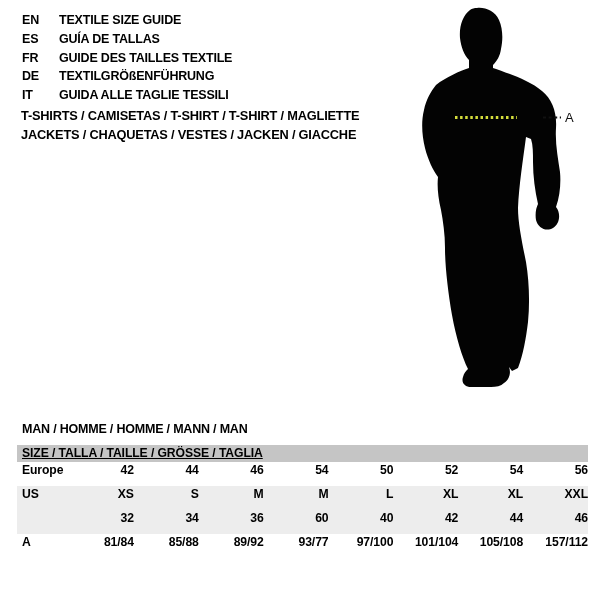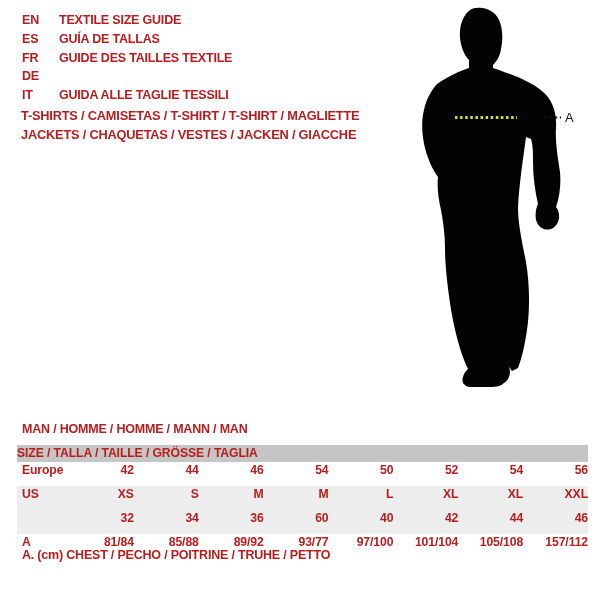--- a/index.html
+++ b/index.html
@@ -1,32 +1,32 @@
 <!DOCTYPE html>
 <html><head>
 <meta charset="utf-8">
 <style>
   html,body{margin:0;padding:0;background:#ffffff;}
   .canvas{
     position:relative;width:600px;height:600px;background:#ffffff;overflow:hidden;
-    font-family:"Liberation Sans",sans-serif;color:#b91c1c;
+    font-family:"Liberation Sans",sans-serif;color:#000000;
   }
   
   .lang-block{position:absolute;left:22px;top:11px;font-weight:bold;font-size:12.5px;letter-spacing:-0.2px;}
   .lang-row{display:flex;height:18.7px;align-items:center;}
   .lang-code{width:37px;flex:0 0 37px;}
   
   .garment-block{position:absolute;left:21px;top:106px;font-weight:bold;font-size:12.8px;letter-spacing:-0.2px;line-height:19px;}
   
   .figure-svg{position:absolute;left:405px;top:0;}
   
   .section-title{position:absolute;left:22px;top:422px;font-weight:bold;font-size:12.5px;letter-spacing:-0.2px;}
   
   .size-table{position:absolute;left:17px;top:445px;width:571px;font-size:12.2px;letter-spacing:-0.1px;}
-  .thead{background:#c5c5c5;height:17px;line-height:17px;font-weight:bold;font-size:12.2px;}
+  .thead{background:#c5c5c5;height:17px;line-height:17px;padding-left:5px;font-weight:bold;font-size:12.2px;text-decoration:underline;}
   .trow{display:grid;grid-template-columns:52px repeat(8,1fr);height:24px;line-height:17px;font-weight:bold;}
   .trow.shaded{background:#ededed;}
   .row-label{padding-left:5px;text-align:left;}
   .cell{text-align:right;}
   
   .footnote{position:absolute;left:22px;top:548px;font-weight:bold;font-size:12.5px;letter-spacing:-0.2px;}
 </style>
 </head>
 <body>
 
@@ -40,20 +40,21 @@
     <div class="lang-row">
       <span class="lang-code">ES</span>
       <span class="lang-label">GUÍA DE TALLAS</span>
     </div>
     <div class="lang-row">
       <span class="lang-code">FR</span>
       <span class="lang-label">GUIDE DES TAILLES TEXTILE</span>
     </div>
     <div class="lang-row">
       <span class="lang-code">DE</span>
+      <span class="lang-label">TEXTILGRÖßENFÜHRUNG</span>
     </div>
     <div class="lang-row">
       <span class="lang-code">IT</span>
       <span class="lang-label">GUIDA ALLE TAGLIE TESSILI</span>
     </div>
   </div>
 
   <div class="garment-block">
     <div>T-SHIRTS / CAMISETAS / T-SHIRT / T-SHIRT / MAGLIETTE</div>
     <div>JACKETS / CHAQUETAS / VESTES / JACKEN / GIACCHE</div>
@@ -152,15 +153,14 @@
       <span class="cell">85/88</span>
       <span class="cell">89/92</span>
       <span class="cell">93/77</span>
       <span class="cell">97/100</span>
       <span class="cell">101/104</span>
       <span class="cell">105/108</span>
       <span class="cell">157/112</span>
     </div>
   </div>
 
-  <div class="footnote">A. (cm) CHEST / PECHO / POITRINE / TRUHE / PETTO</div>
 
 </div>
 
 </body></html>

